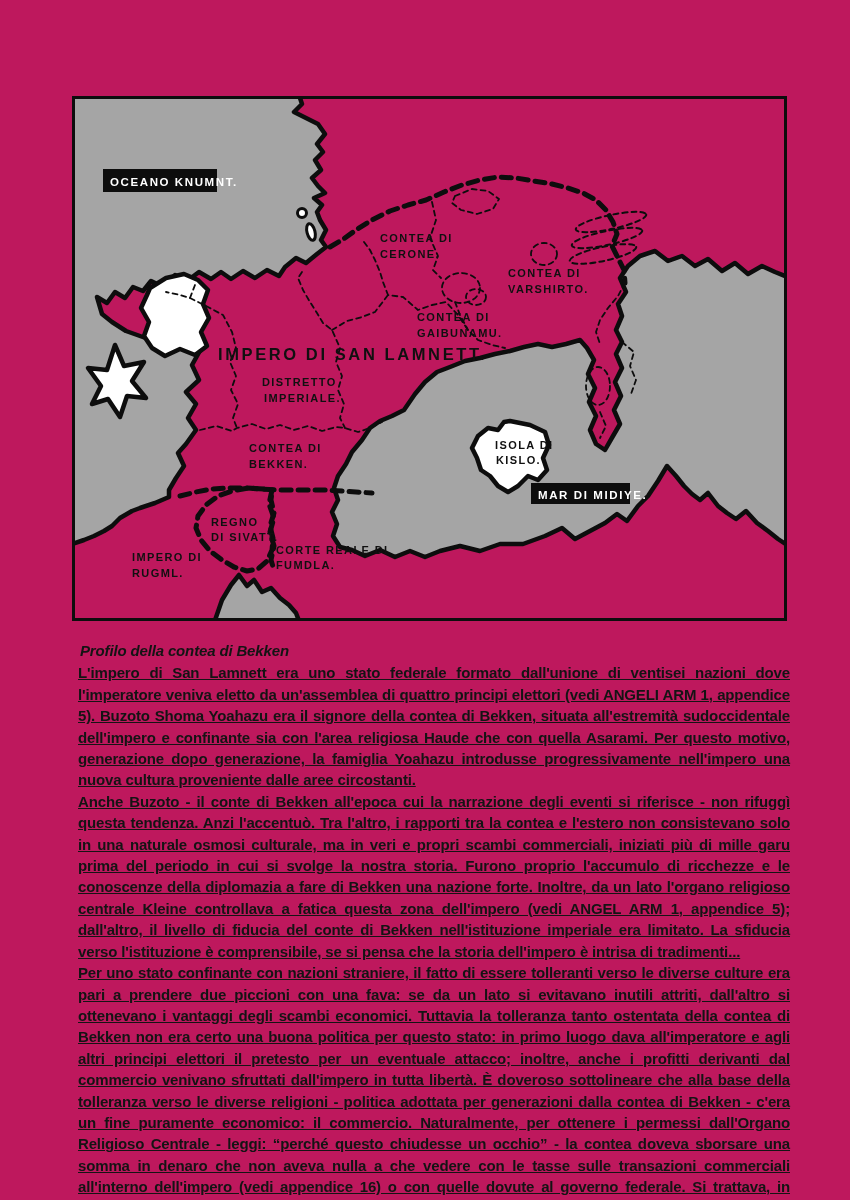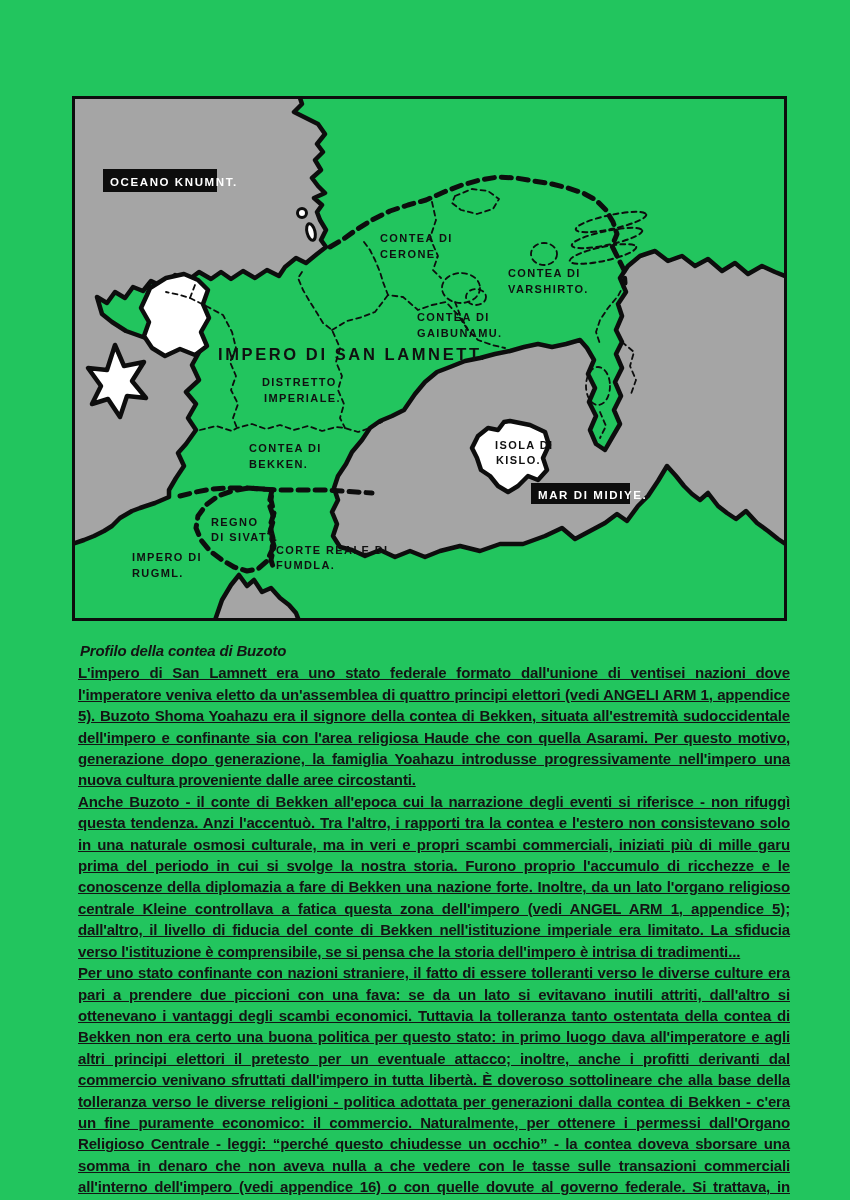--- a/index.html
+++ b/index.html
@@ -1,17 +1,17 @@
 <!DOCTYPE html>
 <html><head>
 <meta charset="utf-8">
 <style>
   html,body{margin:0;padding:0;background:#e8e8e8;}
   .sheet{
-    position:relative;width:850px;height:1200px;background:#22c55e;
+    position:relative;width:850px;height:1200px;background:#be185d;
     margin:0 auto;overflow:hidden;
     font-family:"Liberation Sans",sans-serif;color:#101010;
   }
   .map-wrap{position:absolute;left:0;top:0;width:850px;height:640px;}
   svg{display:block;}
   svg text{
     font-family:"Liberation Sans",sans-serif;
     fill:#101010;
   }
   .mlabel{font-size:11px;letter-spacing:1.4px;font-weight:bold;}
@@ -121,19 +121,19 @@
     <text class="mlabel" x="276" y="569">FUMDLA.</text>
     <text class="mlabel" x="132" y="561">IMPERO  DI</text>
     <text class="mlabel" x="132" y="577">RUGML.</text>
   </g>
 
   <rect x="73.5" y="97.5" width="712" height="522" fill="none" stroke="#0d0d0d" stroke-width="3"></rect>
 </svg>
 </div>
 
 <div class="article">
-  <div class="title">Profilo della contea di Buzoto</div>
+  <div class="title">Profilo della contea di Bekken</div>
   <p>L'impero di San Lamnett era uno stato federale formato dall'unione di ventisei nazioni dove l'imperatore veniva eletto da un'assemblea di quattro principi elettori (vedi ANGELI ARM 1, appendice 5). Buzoto Shoma Yoahazu era il signore della contea di Bekken, situata all'estremità sudoccidentale dell'impero e confinante sia con l'area religiosa Haude che con quella Asarami. Per questo motivo, generazione dopo generazione, la famiglia Yoahazu introdusse progressivamente nell'impero una nuova cultura proveniente dalle aree circostanti.</p>
   <p>Anche Buzoto - il conte di Bekken all'epoca cui la narrazione degli eventi si riferisce - non rifuggì questa tendenza. Anzi l'accentuò. Tra l'altro, i rapporti tra la contea e l'estero non consistevano solo in una naturale osmosi culturale, ma in veri e propri scambi commerciali, iniziati più di mille garu prima del periodo in cui si svolge la nostra storia. Furono proprio l'accumulo di ricchezze e le conoscenze della diplomazia a fare di Bekken una nazione forte. Inoltre, da un lato l'organo religioso centrale Kleine controllava a fatica questa zona dell'impero (vedi ANGEL ARM 1, appendice 5); dall'altro, il livello di fiducia del conte di Bekken nell'istituzione imperiale era limitato. La sfiducia verso l'istituzione è comprensibile, se si pensa che la storia dell'impero è intrisa di tradimenti...</p>
   <p>Per uno stato confinante con nazioni straniere, il fatto di essere tolleranti verso le diverse culture era pari a prendere due piccioni con una fava: se da un lato si evitavano inutili attriti, dall'altro si ottenevano i vantaggi degli scambi economici. Tuttavia la tolleranza tanto ostentata della contea di Bekken non era certo una buona politica per questo stato: in primo luogo dava all'imperatore e agli altri principi elettori il pretesto per un eventuale attacco; inoltre, anche i profitti derivanti dal commercio venivano sfruttati dall'impero in tutta libertà. È doveroso sottolineare che alla base della tolleranza verso le diverse religioni - politica adottata per generazioni dalla contea di Bekken - c'era un fine puramente economico: il commercio. Naturalmente, per ottenere i permessi dall'Organo Religioso Centrale - leggi: “perché questo chiudesse un occhio” - la contea doveva sborsare una somma in denaro che non aveva nulla a che vedere con le tasse sulle transazioni commerciali all'interno dell'impero (vedi appendice 16) o con quelle dovute al governo federale. Si trattava, in pratica, di una tangente da versare direttamente all'Organo Religioso Centrale, una specie di obbligo morale verso l'impero che permetteva di gestire la propria politica</p>
 </div>
 
 </div>
 
 </body></html>

